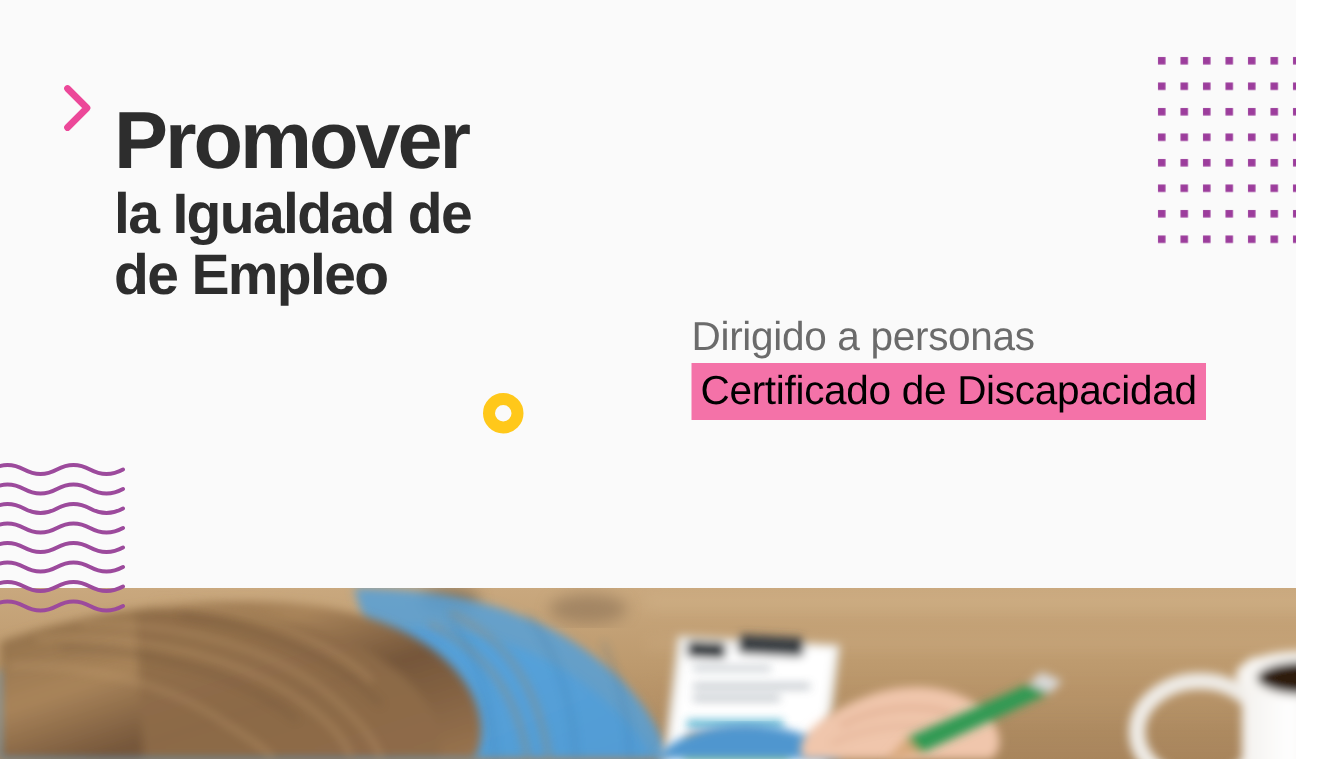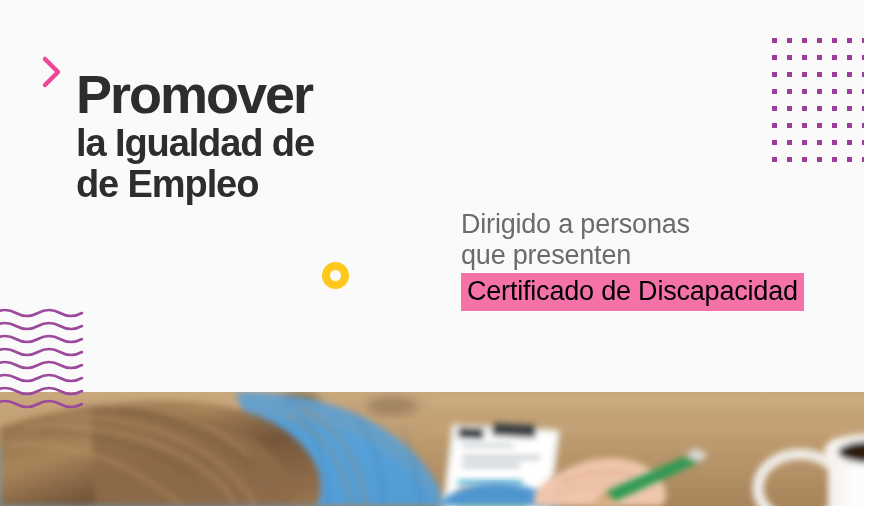--- a/index.html
+++ b/index.html
@@ -302,17 +302,16 @@
   </div>
 
   <h1 class="headline">
     <span class="l1">Promover</span>
     <span class="l2">la Igualdad de</span>
     <span class="l4">de Empleo</span>
   </h1>
 
   <div class="body-copy">
     <span class="bline">Dirigido a personas</span>
-    <span class="bline">que presenten</span>
     <span class="highlight">Certificado de Discapacidad</span>
   </div>
 
 </div>
 
 </body></html>

